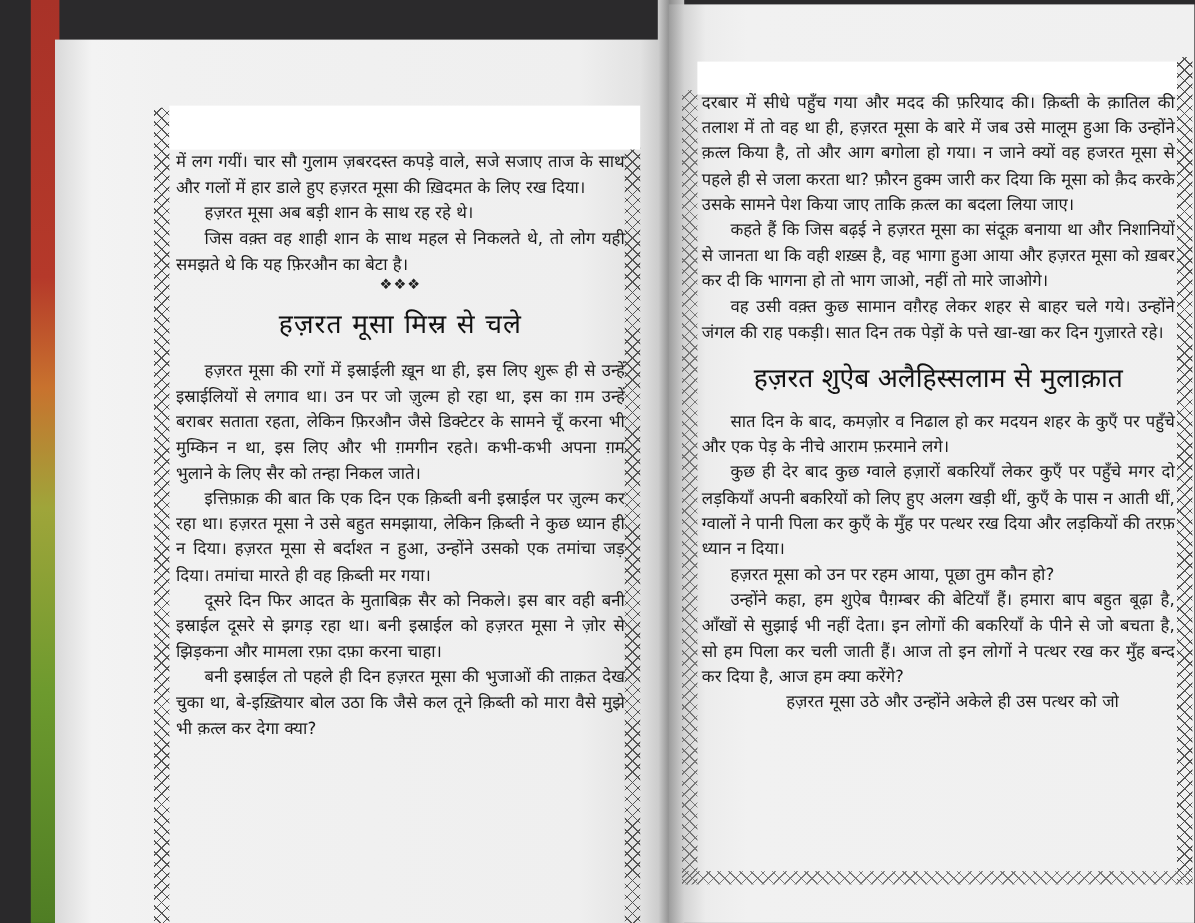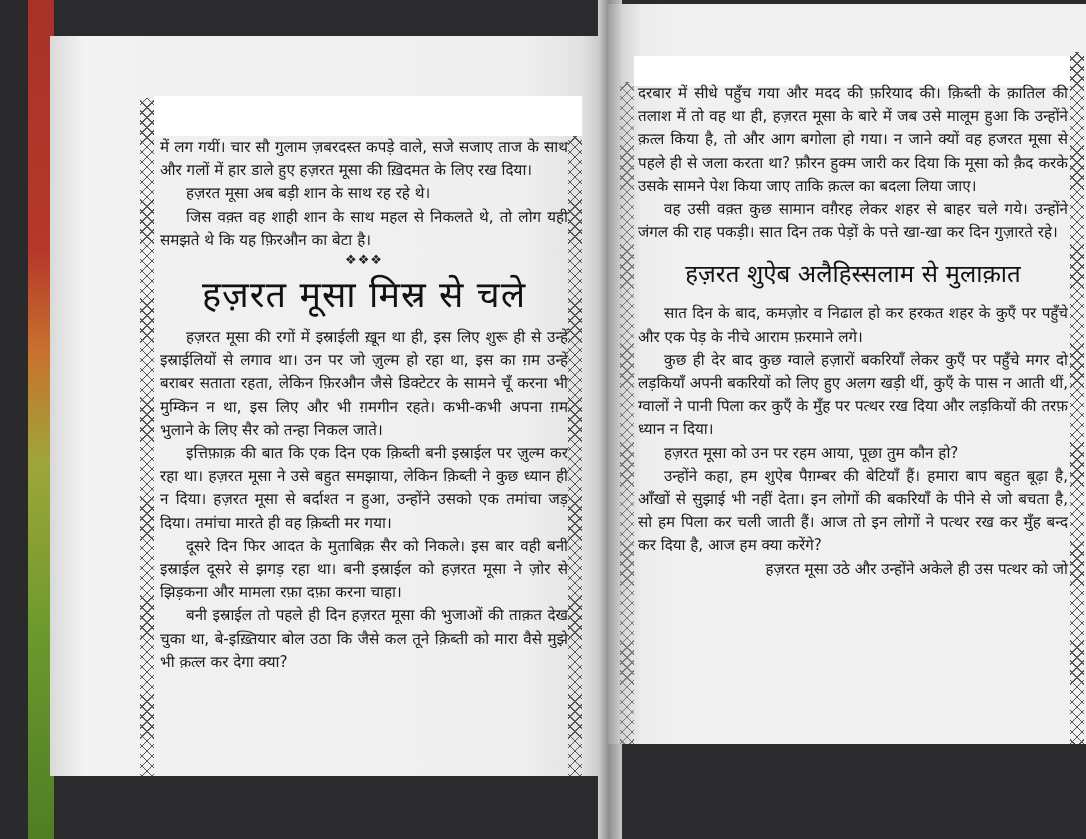--- a/index.html
+++ b/index.html
@@ -3,21 +3,21 @@
   <meta charset="utf-8">
   <style>
     * { box-sizing: border-box; margin: 0; padding: 0; }
     html, body { width: 1086px; height: 839px; overflow: hidden; background: #2b2a2c; }
     body { position: relative; font-family: "DejaVu Sans", "Liberation Sans", sans-serif; }
 
     .bg-strip { position: absolute; top: 0; left: 0; width: 32px; height: 839px; background: #2a292b; }
     .cover-edge { position: absolute; top: 0; left: 28px; width: 26px; height: 839px;
       background: linear-gradient(180deg, #a83228 0%, #b5392a 30%, #c8722e 42%, #9fa53a 55%, #6d9a2e 75%, #4f7d24 100%); }
 
-    .page { position: absolute; top: 4px; height: 740px; overflow: hidden; }
+    .page { position: absolute; top: 4px; height: 835px; overflow: hidden; }
     .page-left { left: 50px; width: 560px;
       background: linear-gradient(90deg, #d9d9d9 0%, #f3f3f3 6%, #f1f1f1 18%, #efefef 85%, #e2e2e2 95%, #bdbdbd 100%); margin-top: 32px; }
     .page-right { left: 608px; width: 478px;
       background: linear-gradient(90deg, #9d9d9d 0%, #d4d4d4 3%, #ececec 7%, #f1f1f1 15%, #f0f0f0 100%); }
     .spine { position: absolute; top: 0; left: 598px; width: 24px; height: 839px;
       background: linear-gradient(90deg, #d0d0d0 0%, #8e8e8e 45%, #c7c7c7 100%); }
 
     .frame { position: absolute; background: transparent; }
     .frame-left { left: 90px; top: 60px; width: 442px; height: 770px; }
     .frame-right { left: 12px; top: 48px; width: 468px; height: 752px; }
@@ -32,26 +32,26 @@
       background:
         repeating-linear-gradient(45deg, transparent 0 3px, #777 3px 4px, transparent 4px 7px),
         repeating-linear-gradient(-45deg, transparent 0 3px, #777 3px 4px, transparent 4px 7px); }
 
     .whiteout { position: absolute; background: #ffffff; }
 
     .text { position: absolute; color: #1a1a1a; font-family: "DejaVu Sans", sans-serif;
       font-size: 15.2px; line-height: 23.2px; text-align: justify; }
     .text p { margin: 0; }
     .text p.indent { text-indent: 26px; }
-    .text p.last-left { text-align: right; }
+    .text p.last-left { text-align: center; }
 
     .ornament { text-align: center; font-size: 13px; line-height: 16px; letter-spacing: 1px; color: #222; }
     .heading { text-align: center; font-family: "DejaVu Serif", serif; font-weight: normal;
       color: #111; white-space: nowrap; }
-    .heading-left { font-size: 36px; line-height: 50px; letter-spacing: 1px; margin: 2px 0 6px 0; }
+    .heading-left { font-size: 24px; line-height: 50px; letter-spacing: 1px; margin: 2px 0 6px 0; }
     .heading-right { font-size: 24px; line-height: 44px; margin: 8px 0 6px 0; }
   </style>
 </head>
 <body>
 
 <div class="bg-strip"></div>
 <div class="cover-edge"></div>
 
 <div class="page page-left">
   <div class="frame frame-left">
@@ -78,22 +78,23 @@
 
 <div class="page page-right">
   <div class="frame frame-right">
     <div class="chain-v" style="left:0;top:30px;height:722px;opacity:0.75;"></div>
     <div class="chain-v" style="left:450px;top:0;height:752px;"></div>
     <div class="chain-h" style="left:0;top:740px;width:464px;"></div>
     <div class="whiteout" style="left:14px;top:4px;width:436px;height:30px;"></div>
 
     <div class="text" style="left:18px;top:30px;width:430px;">
       <p>दरबार में सीधे पहुँच गया और मदद की फ़रियाद की। क़िब्ती के क़ातिल की तलाश में तो वह था ही, हज़रत मूसा के बारे में जब उसे मालूम हुआ कि उन्होंने क़त्ल किया है, तो और आग बगोला हो गया। न जाने क्यों वह हजरत मूसा से पहले ही से जला करता था? फ़ौरन हुक्म जारी कर दिया कि मूसा को क़ैद करके उसके सामने पेश किया जाए ताकि क़त्ल का बदला लिया जाए।</p>
+      <p class="indent">कहते हैं कि जिस बढ़ई ने हज़रत मूसा का संदूक़ बनाया था और निशानियों से जानता था कि वही शख़्स है, वह भागा हुआ आया और हज़रत मूसा को ख़बर कर दी कि भागना हो तो भाग जाओ, नहीं तो मारे जाओगे।</p>
       <p class="indent">वह उसी वक़्त कुछ सामान वग़ैरह लेकर शहर से बाहर चले गये। उन्होंने जंगल की राह पकड़ी। सात दिन तक पेड़ों के पत्ते खा-खा कर दिन गुज़ारते रहे।</p>
       <h1 class="heading heading-right">हज़रत शुऐब अलैहिस्सलाम से मुलाक़ात</h1>
-      <p class="indent">सात दिन के बाद, कमज़ोर व निढाल हो कर हरकत शहर के कुएँ पर पहुँचे और एक पेड़ के नीचे आराम फ़रमाने लगे।</p>
+      <p class="indent">सात दिन के बाद, कमज़ोर व निढाल हो कर मदयन शहर के कुएँ पर पहुँचे और एक पेड़ के नीचे आराम फ़रमाने लगे।</p>
       <p class="indent">कुछ ही देर बाद कुछ ग्वाले हज़ारों बकरियाँ लेकर कुएँ पर पहुँचे मगर दो लड़कियाँ अपनी बकरियों को लिए हुए अलग खड़ी थीं, कुएँ के पास न आती थीं, ग्वालों ने पानी पिला कर कुएँ के मुँह पर पत्थर रख दिया और लड़कियों की तरफ़ ध्यान न दिया।</p>
       <p class="indent">हज़रत मूसा को उन पर रहम आया, पूछा तुम कौन हो?</p>
       <p class="indent">उन्होंने कहा, हम शुऐब पैग़म्बर की बेटियाँ हैं। हमारा बाप बहुत बूढ़ा है, आँखों से सुझाई भी नहीं देता। इन लोगों की बकरियाँ के पीने से जो बचता है, सो हम पिला कर चली जाती हैं। आज तो इन लोगों ने पत्थर रख कर मुँह बन्द कर दिया है, आज हम क्या करेंगे?</p>
       <p class="indent last-left">हज़रत मूसा उठे और उन्होंने अकेले ही उस पत्थर को जो</p>
     </div>
   </div>
 </div>
 
 </body></html>

